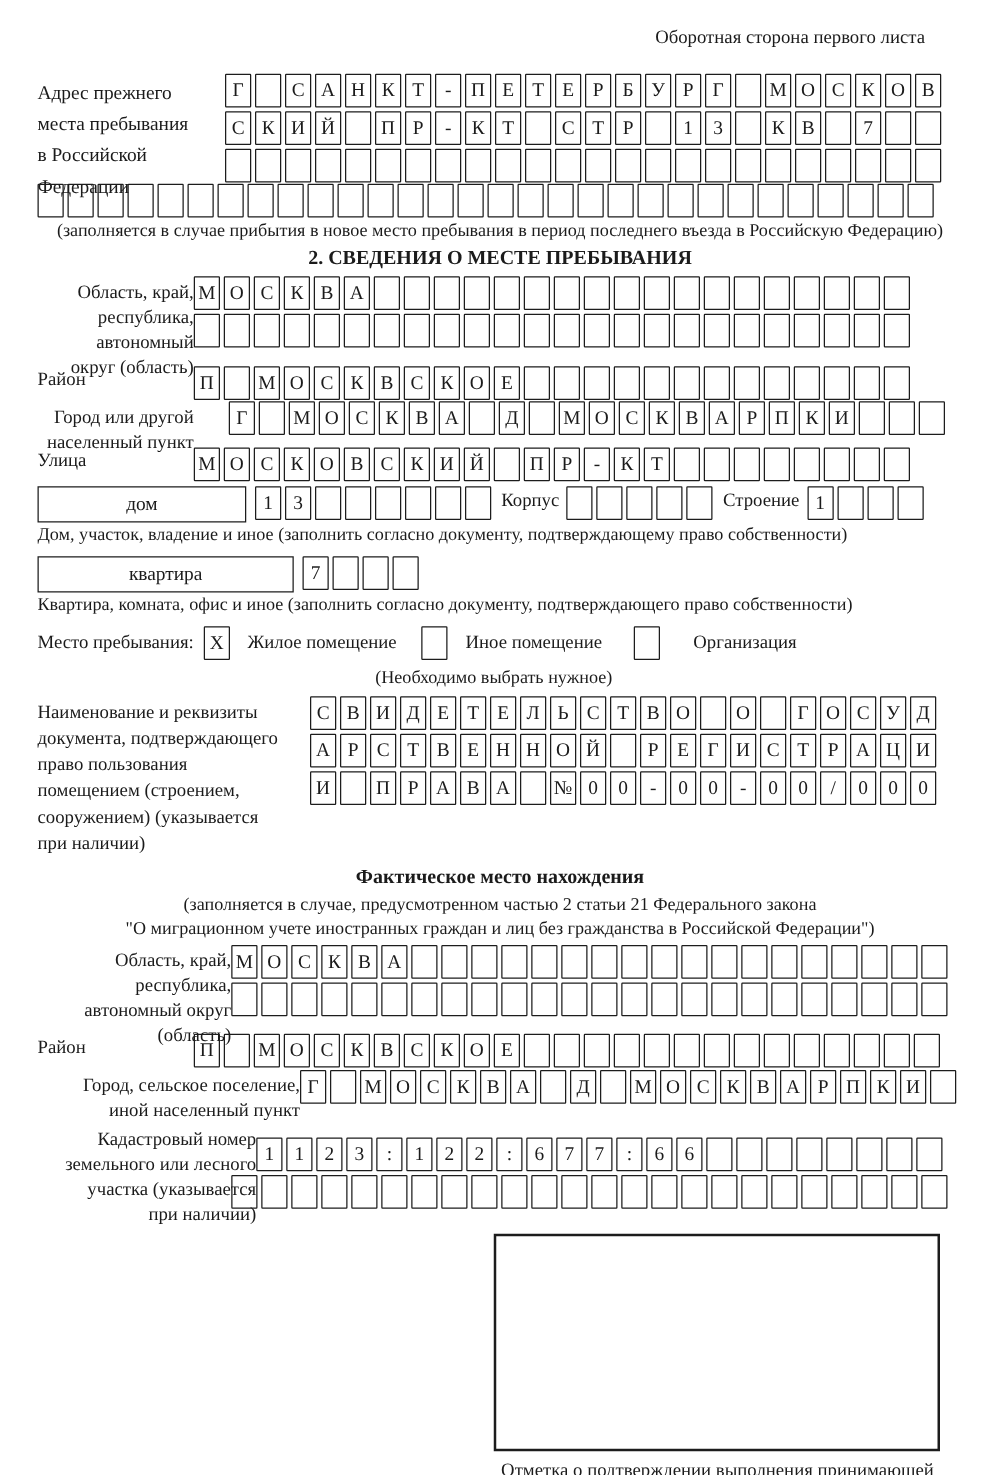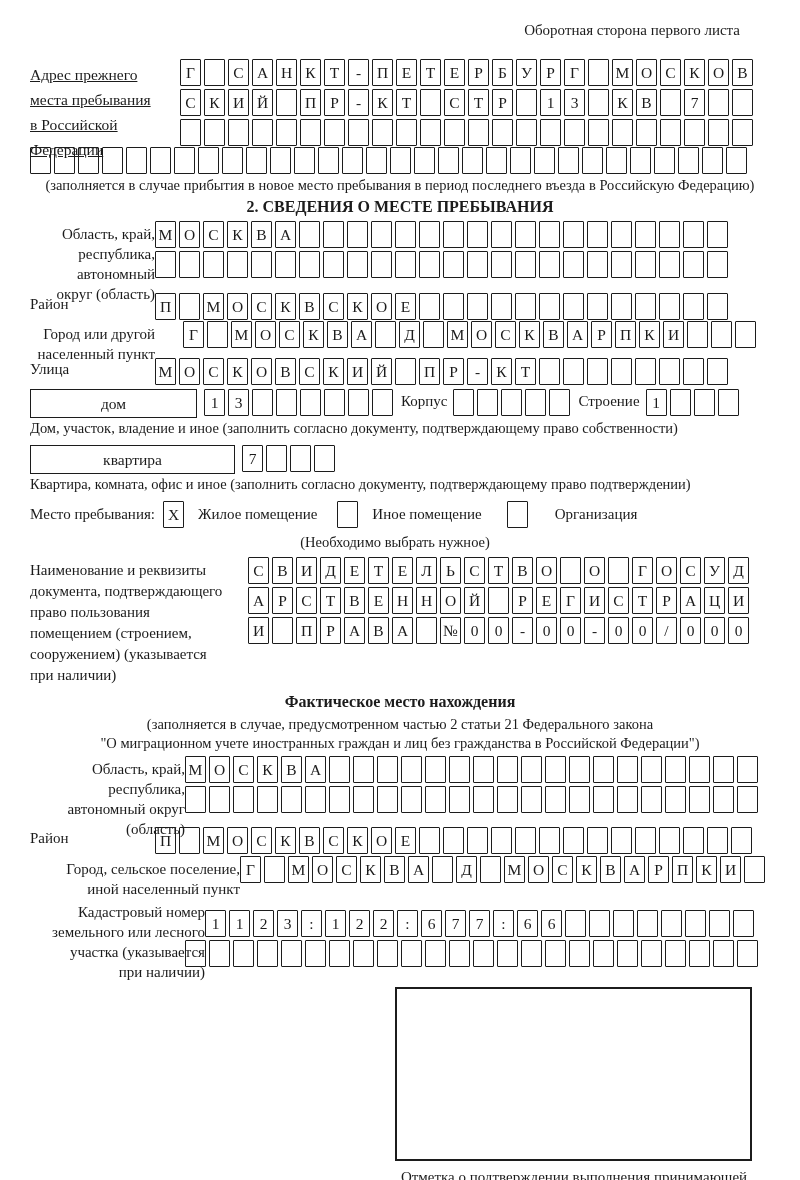--- a/index.html
+++ b/index.html
@@ -11,21 +11,21 @@
     font-family:"Liberation Serif","DejaVu Serif",serif;
     font-size:15px;
     overflow:hidden;
   }
   .corner{margin:22px 60px 0 0;text-align:right;font-size:15px;}
   .ml{white-space:pre-line;}
   .frow{display:flex;align-items:flex-start;padding-left:30px;}
   .flabel{flex:none;padding-top:3px;}
   .w125{width:125px;}.w150{width:150px;}.w155{width:155px;}
   .w175{width:175px;}.w200{width:200px;}.w218{width:218px;}
-  .lh25{line-height:25px;font-size:15.5px;text-decoration:underline;}
+  .lh25{line-height:25px;font-size:15.5px;}
   .lh20{line-height:20px;text-align:right;}
   .lh21{line-height:21px;}
   .cellcol{display:flex;flex-direction:column;gap:3px;}
   .cellrow{display:flex;gap:3px;}
   .cell{
     box-sizing:border-box;flex:none;
     width:21px;height:27px;
     border:1.6px solid #1c1c1c;border-radius:1px;
     display:flex;align-items:center;justify-content:center;
     font-size:15.5px;line-height:1;
@@ -367,21 +367,21 @@
 
   <div class="frow" style="margin-top:8px;">
     <div class="bigbox" style="width:205px;">квартира</div>
     <div class="cellrow" style="margin-left:7px;">
         <span class="cell">7</span>
         <span class="cell"></span>
         <span class="cell"></span>
         <span class="cell"></span>
       </div>
   </div>
-  <div class="leftnote">Квартира, комната, офис и иное (заполнить согласно документу, подтверждающему право подтверждении)</div>
+  <div class="leftnote">Квартира, комната, офис и иное (заполнить согласно документу, подтверждающего право собственности)</div>
 
   <div class="frow" style="margin-top:8px;align-items:center;">
     <div style="flex:none;">Место пребывания:</div>
     <span class="cell" style="margin-left:8px;">X</span>
     <div style="flex:none;margin-left:14px;text-align:center;">Жилое помещение</div>
     <span class="cell" style="margin-left:20px;"></span>
     <div style="flex:none;margin-left:14px;">Иное помещение</div>
     <span class="cell" style="margin-left:25px;"></span>
     <div style="flex:none;margin-left:27px;">Организация</div>
   </div>

